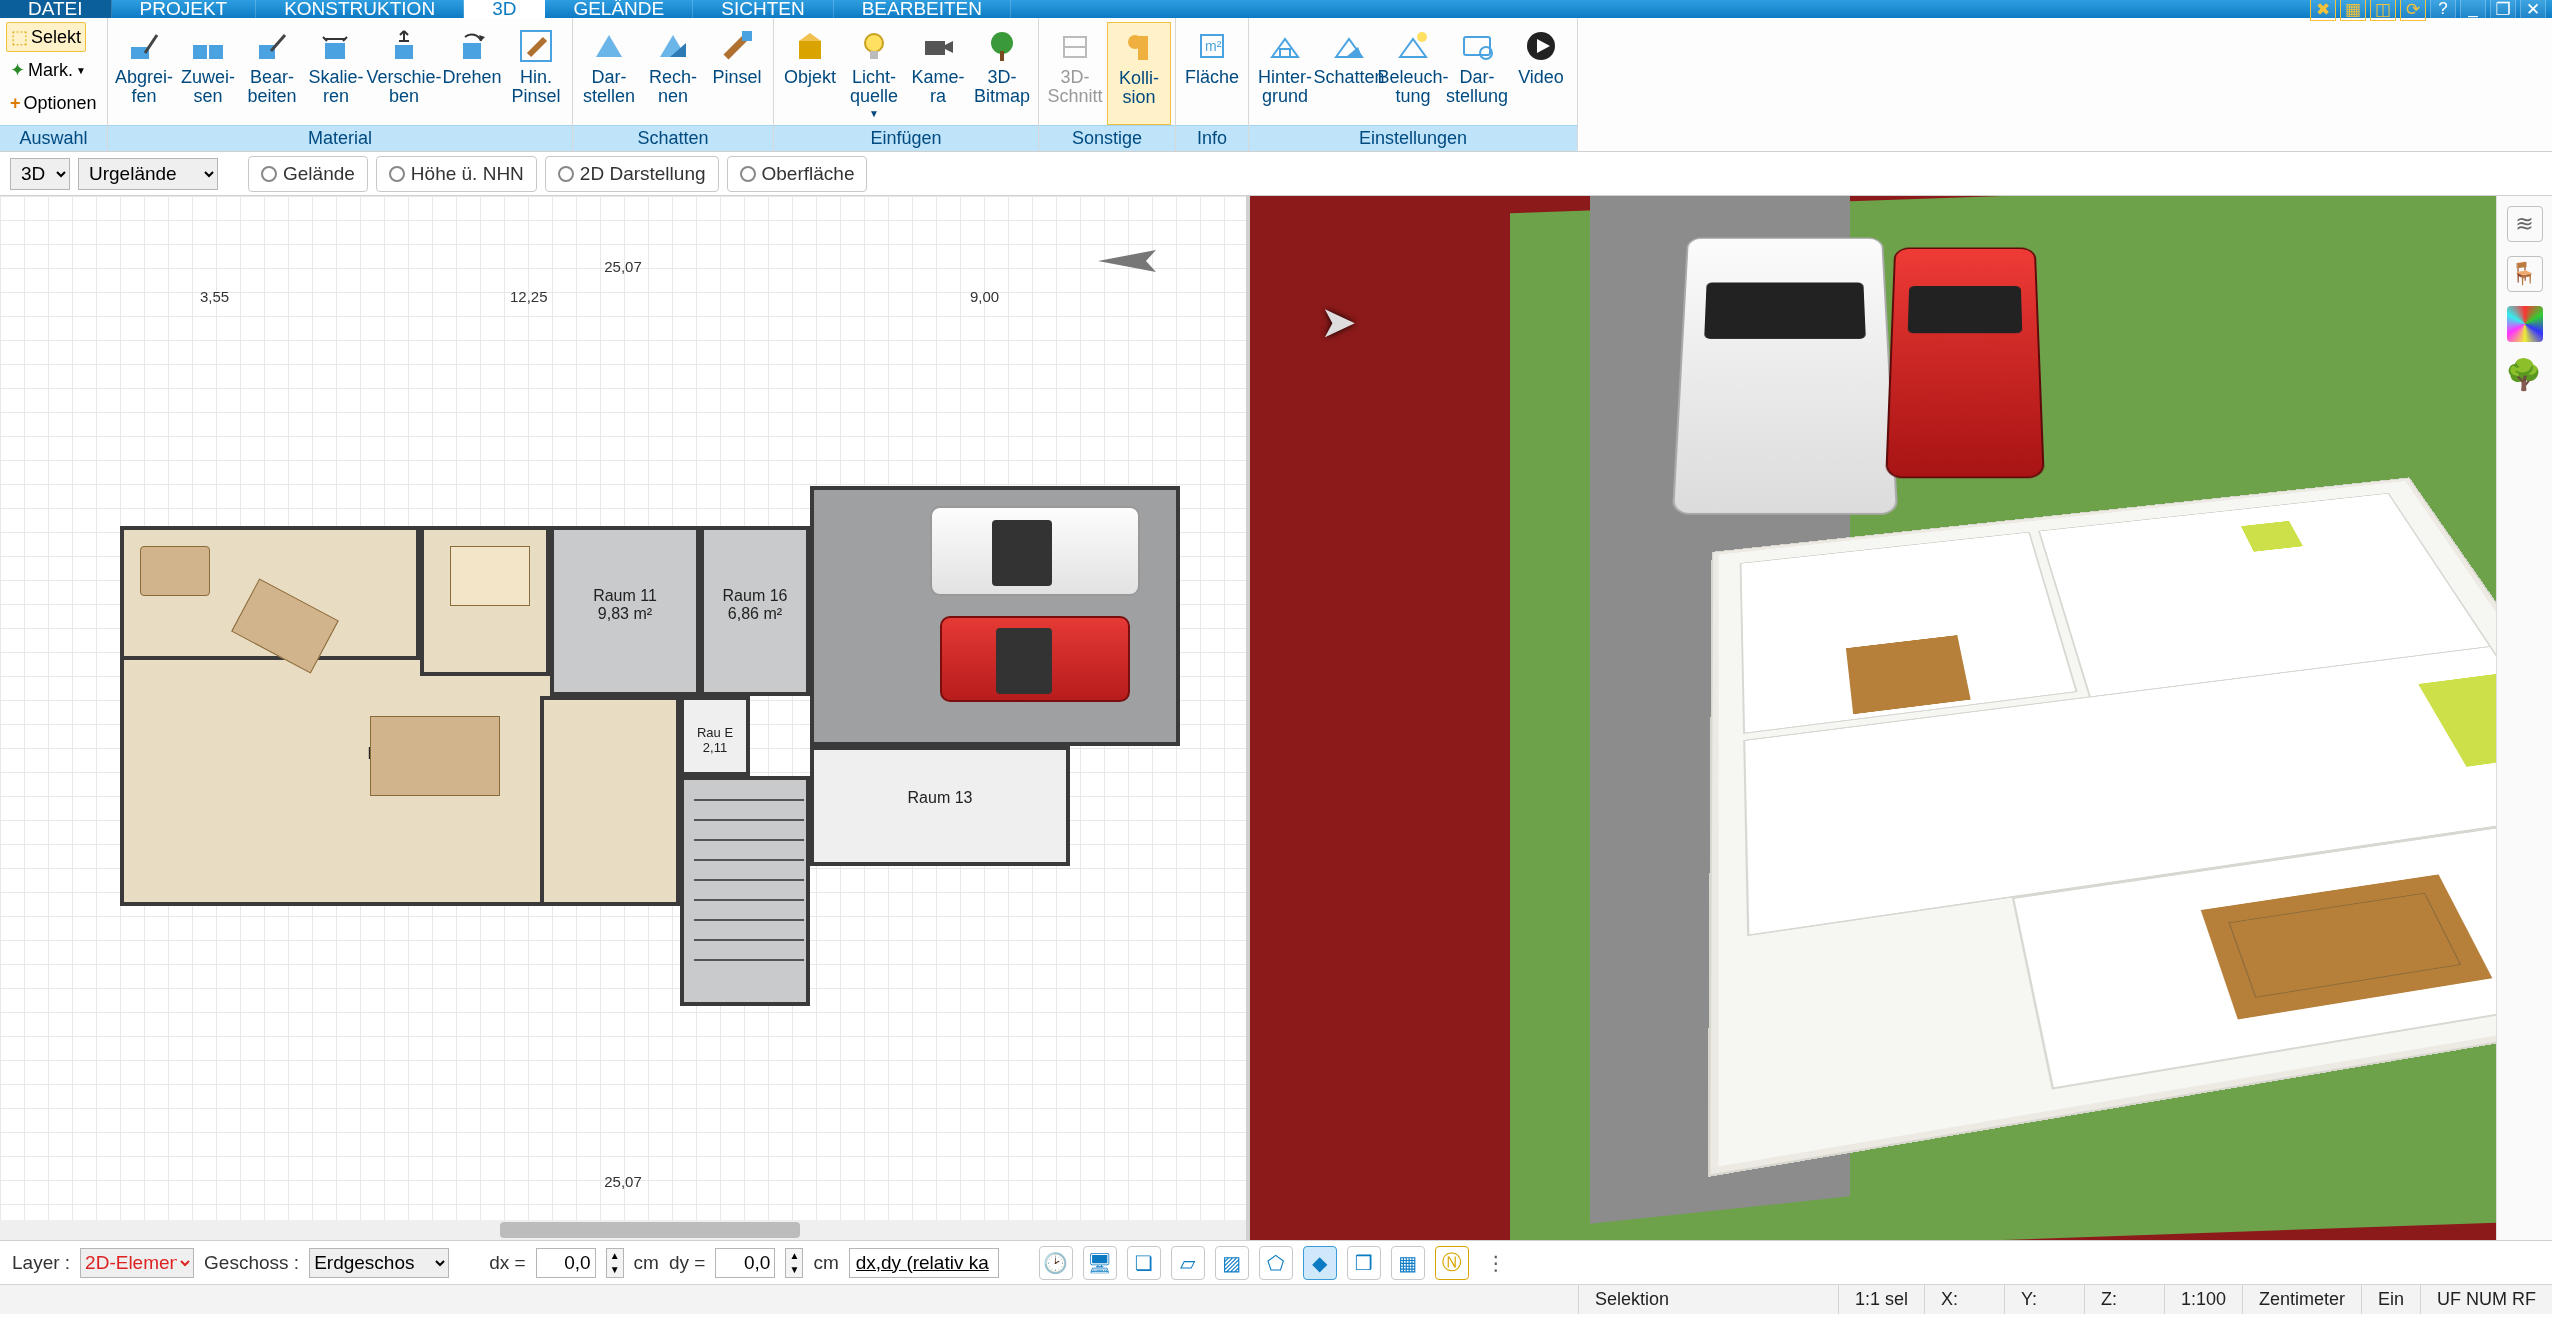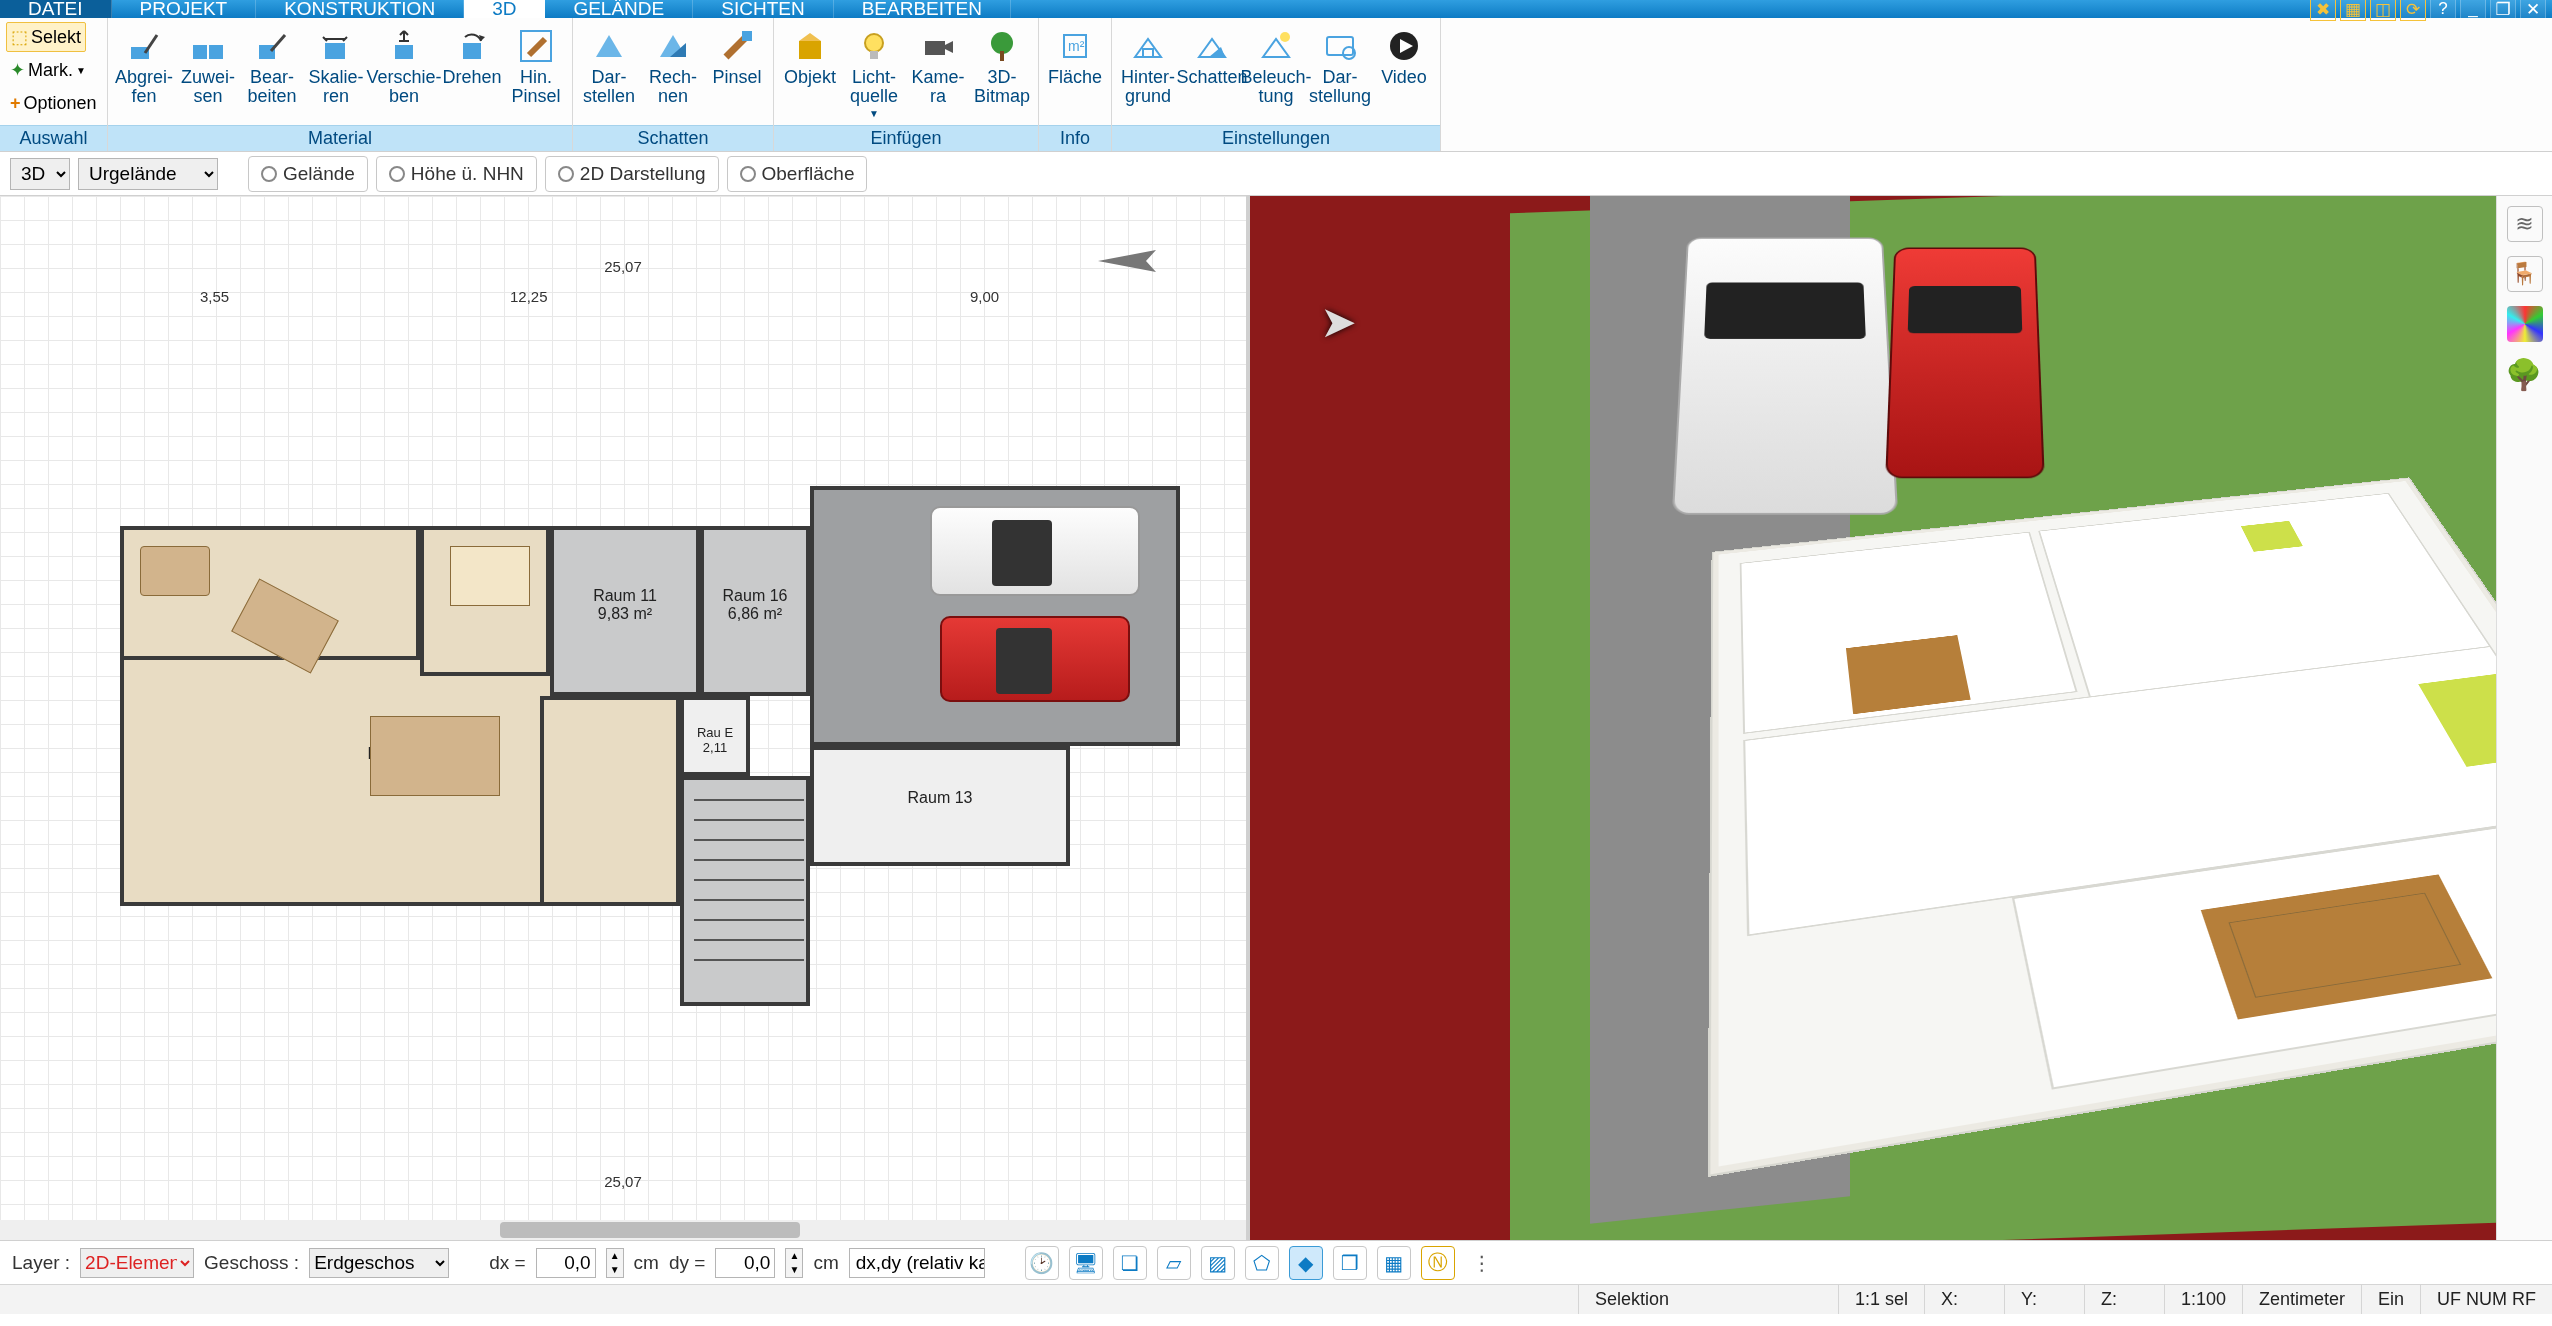--- a/index.html
+++ b/index.html
@@ -290,20 +290,45 @@
               <rect x="15" y="22" width="4" height="10" fill="#7a4a20"></rect>
             </svg>
           </div>
           <div class="txt">3D-
 Bitmap</div>
         </div>
     </div>
     <div class="label">Einfügen</div>
   </div>
 
+  <div class="ribbon-group">
+    <div class="items">
+      <div class="ribbon-btn grey">
+          <div class="ico">
+            <svg width="34" height="34">
+              <rect x="6" y="8" width="22" height="20" fill="none" stroke="#bbb" stroke-width="2"></rect>
+              <path d="M6 18 H28" stroke="#bbb" stroke-width="2"></path>
+            </svg>
+          </div>
+          <div class="txt">3D-
+Schnitt</div>
+        </div>
+      <div class="ribbon-btn active">
+          <div class="ico">
+            <svg width="34" height="34">
+              <circle cx="13" cy="12" r="7" fill="#f0b040"></circle>
+              <rect x="16" y="6" width="10" height="24" fill="#f0b040"></rect>
+            </svg>
+          </div>
+          <div class="txt">Kolli-
+sion</div>
+        </div>
+    </div>
+    <div class="label">Sonstige</div>
+  </div>
 
   <div class="ribbon-group">
     <div class="items">
       <div class="ribbon-btn">
           <div class="ico">
             <svg width="34" height="34">
               <rect x="6" y="6" width="22" height="22" fill="none" stroke="#4aa3e0" stroke-width="2"></rect>
               <text x="10" y="22" font-size="14" fill="#4aa3e0">m²</text>
             </svg>
           </div>
@@ -516,21 +541,21 @@
       <span>▼</span>
     </div>
   <span class="lbl">cm</span>
   <span class="lbl">dy =</span>
   <input class="num" value="0,0" style="">
   <div class="spin">
       <span>▲</span>
       <span>▼</span>
     </div>
   <span class="lbl">cm</span>
-  <input style="width: 136px; padding-left: 6px;" value="dx,dy (relativ ka">
+  <input style="width: 150px; padding-left: 6px; text-decoration: underline;" value="dx,dy (relativ ka">
   <div style="width:20px"></div>
   <div class="tbicon">🕑</div>
   <div class="tbicon">🖥</div>
   <div class="tbicon">❏</div>
   <div class="tbicon">▱</div>
   <div class="tbicon">▨</div>
   <div class="tbicon">⬠</div>
   <div class="tbicon on">◆</div>
   <div class="tbicon">❒</div>
   <div class="tbicon">▦</div>

